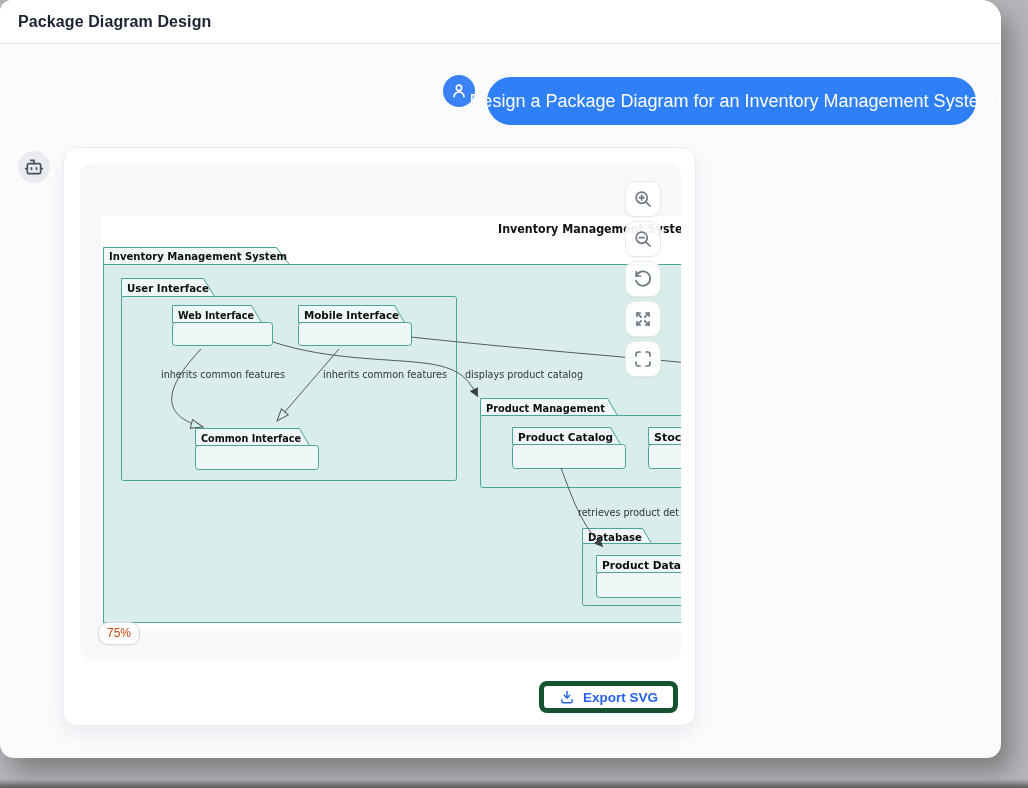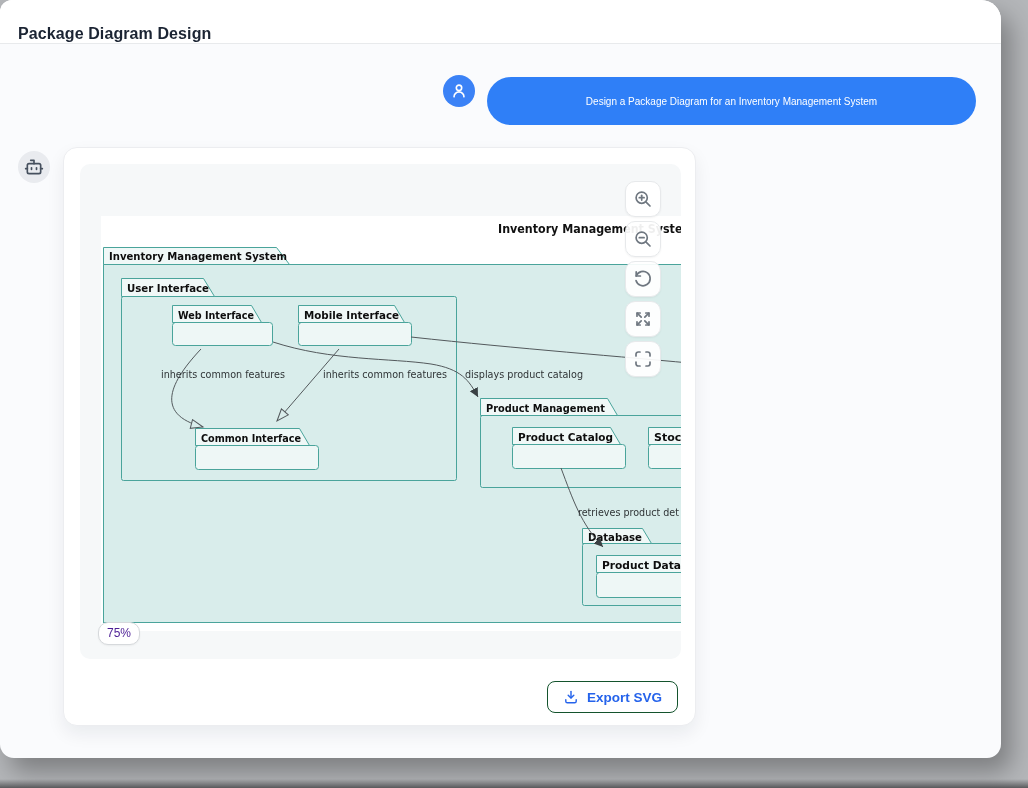--- a/index.html
+++ b/index.html
@@ -11,31 +11,31 @@
   }
   body::after{ content:""; position:absolute; left:0; right:0; bottom:0; height:9px;
     background:linear-gradient(180deg, rgba(60,60,62,0), rgba(30,30,32,0.6)); pointer-events:none;}
   .app-panel{
     position:absolute; left:0; top:0; width:1001px; height:758px;
     background:#fafbfd; border-radius:12px 20px 14px 14px; overflow:hidden;
     box-shadow:10px 14px 24px rgba(0,0,0,0.30);
   }
   .header{
     height:44px; background:#ffffff; border-bottom:1px solid #e8eaec;
-    display:flex; align-items:flex-end; padding:0 18px;
+    display:flex; align-items:center; padding:0 18px;
   }
   .header-title{ font-size:16px; font-weight:700; color:#1b2433; letter-spacing:.1px; }
 
   .user-avatar{
     position:absolute; left:443px; top:75px; width:32px; height:32px; border-radius:50%;
     background:#3b82f6; display:flex; align-items:center; justify-content:center;
   }
   .user-bubble{
     position:absolute; left:487px; top:77px; width:489px; height:48px;
-    background:#2f7ff7; border-radius:24px; color:#ffffff; font-size:10px;
+    background:#2f7ff7; border-radius:24px; color:#ffffff; font-size:18px;
     display:flex; align-items:center; justify-content:center; white-space:nowrap;
   }
   .bot-avatar{
     position:absolute; left:18px; top:151px; width:32px; height:32px; border-radius:50%;
     background:#e9ebef; display:flex; align-items:center; justify-content:center;
   }
 
   .diagram-card{
     position:absolute; left:63px; top:147px; width:633px; height:579px;
     background:#ffffff; border:1px solid #ecedf0; border-radius:14px;
@@ -66,27 +66,27 @@
     width:36px; height:36px; background:rgba(255,255,255,0.93);
     border:1px solid #e7e9eb; border-radius:10px; cursor:pointer;
     display:flex; align-items:center; justify-content:center;
     box-shadow:0 1px 2px rgba(0,0,0,0.05);
   }
   .ctrl-btn svg{ stroke:#6f7780; fill:none; stroke-width:1.7; stroke-linecap:round; stroke-linejoin:round; }
 
   .zoom-badge{
     position:absolute; left:18px; top:458px; padding:3px 8px 4px;
     background:#ffffff; border:1px solid #d6d9dc; border-radius:10px;
-    font-size:12px; color:#4c1d95; box-shadow:0 1px 2px rgba(0,0,0,0.05);
+    font-size:12px; color:#c2410c; box-shadow:0 1px 2px rgba(0,0,0,0.05);
   }
 
   .actions-row{ position:absolute; right:17px; top:533px; display:flex; gap:12px; }
   .action-btn{
     height:32px; display:inline-flex; align-items:center; gap:8px; padding:0 15px;
-    background:#ffffff; border:1px solid #14532d; border-radius:8px;
+    background:#ffffff; border:5px solid #14532d; border-radius:8px;
     color:#2563eb; font-size:13.5px; font-weight:700; cursor:pointer;
     font-family:"Liberation Sans", sans-serif;
   }
   .action-btn svg{ stroke:#2563eb; fill:none; stroke-width:1.8; stroke-linecap:round; stroke-linejoin:round; }
 </style>
 </head>
 <body>
 
 <div class="app-panel">
 

